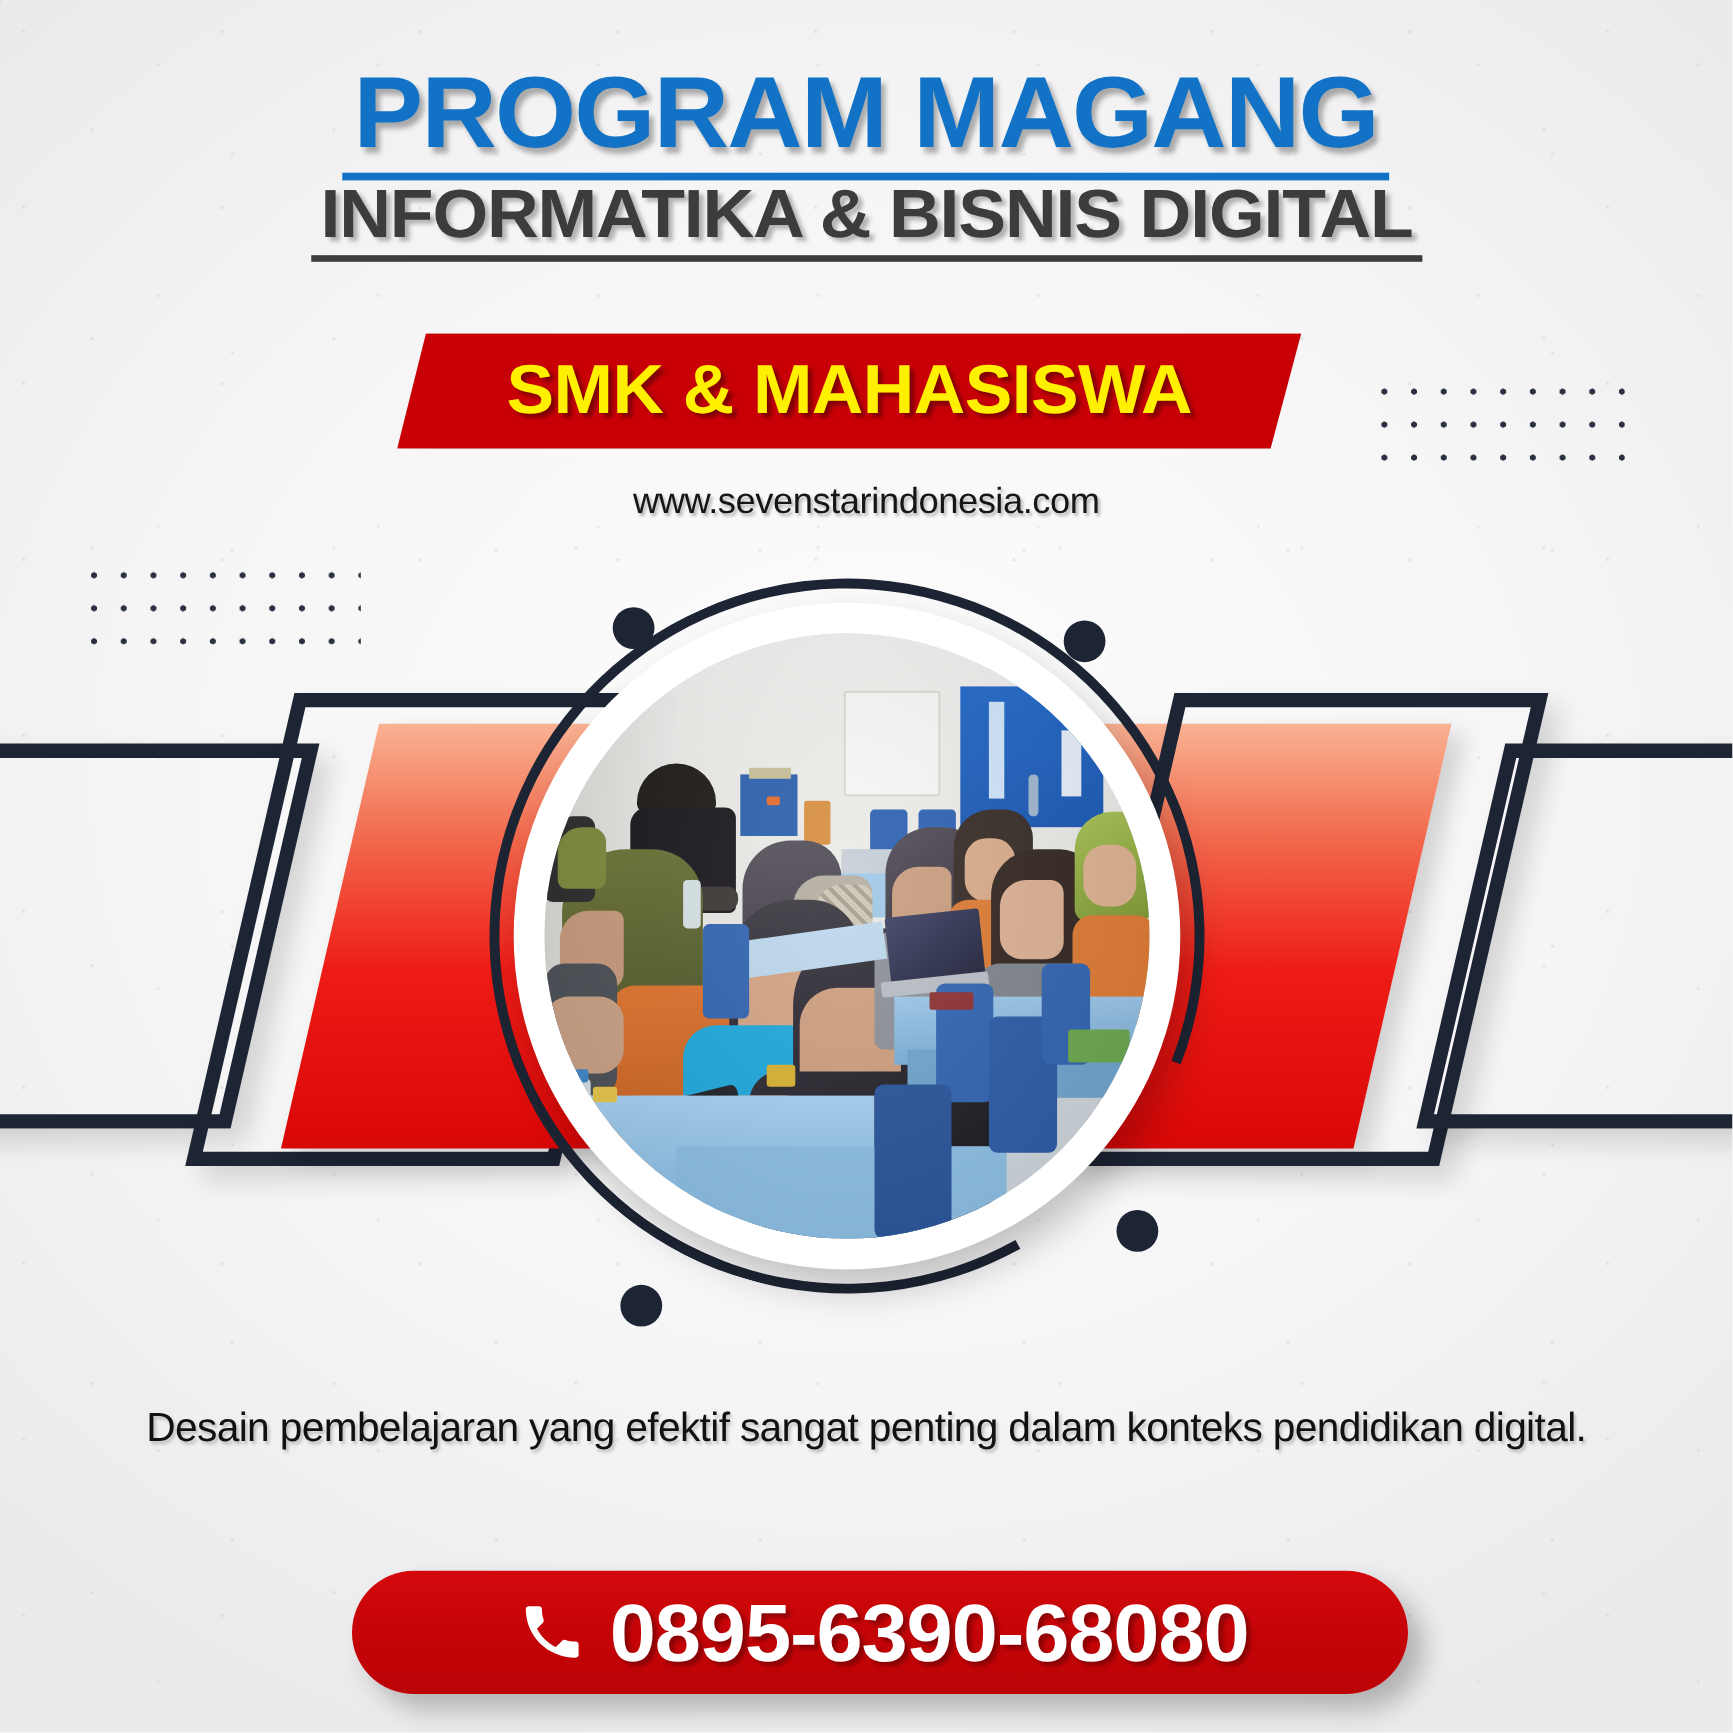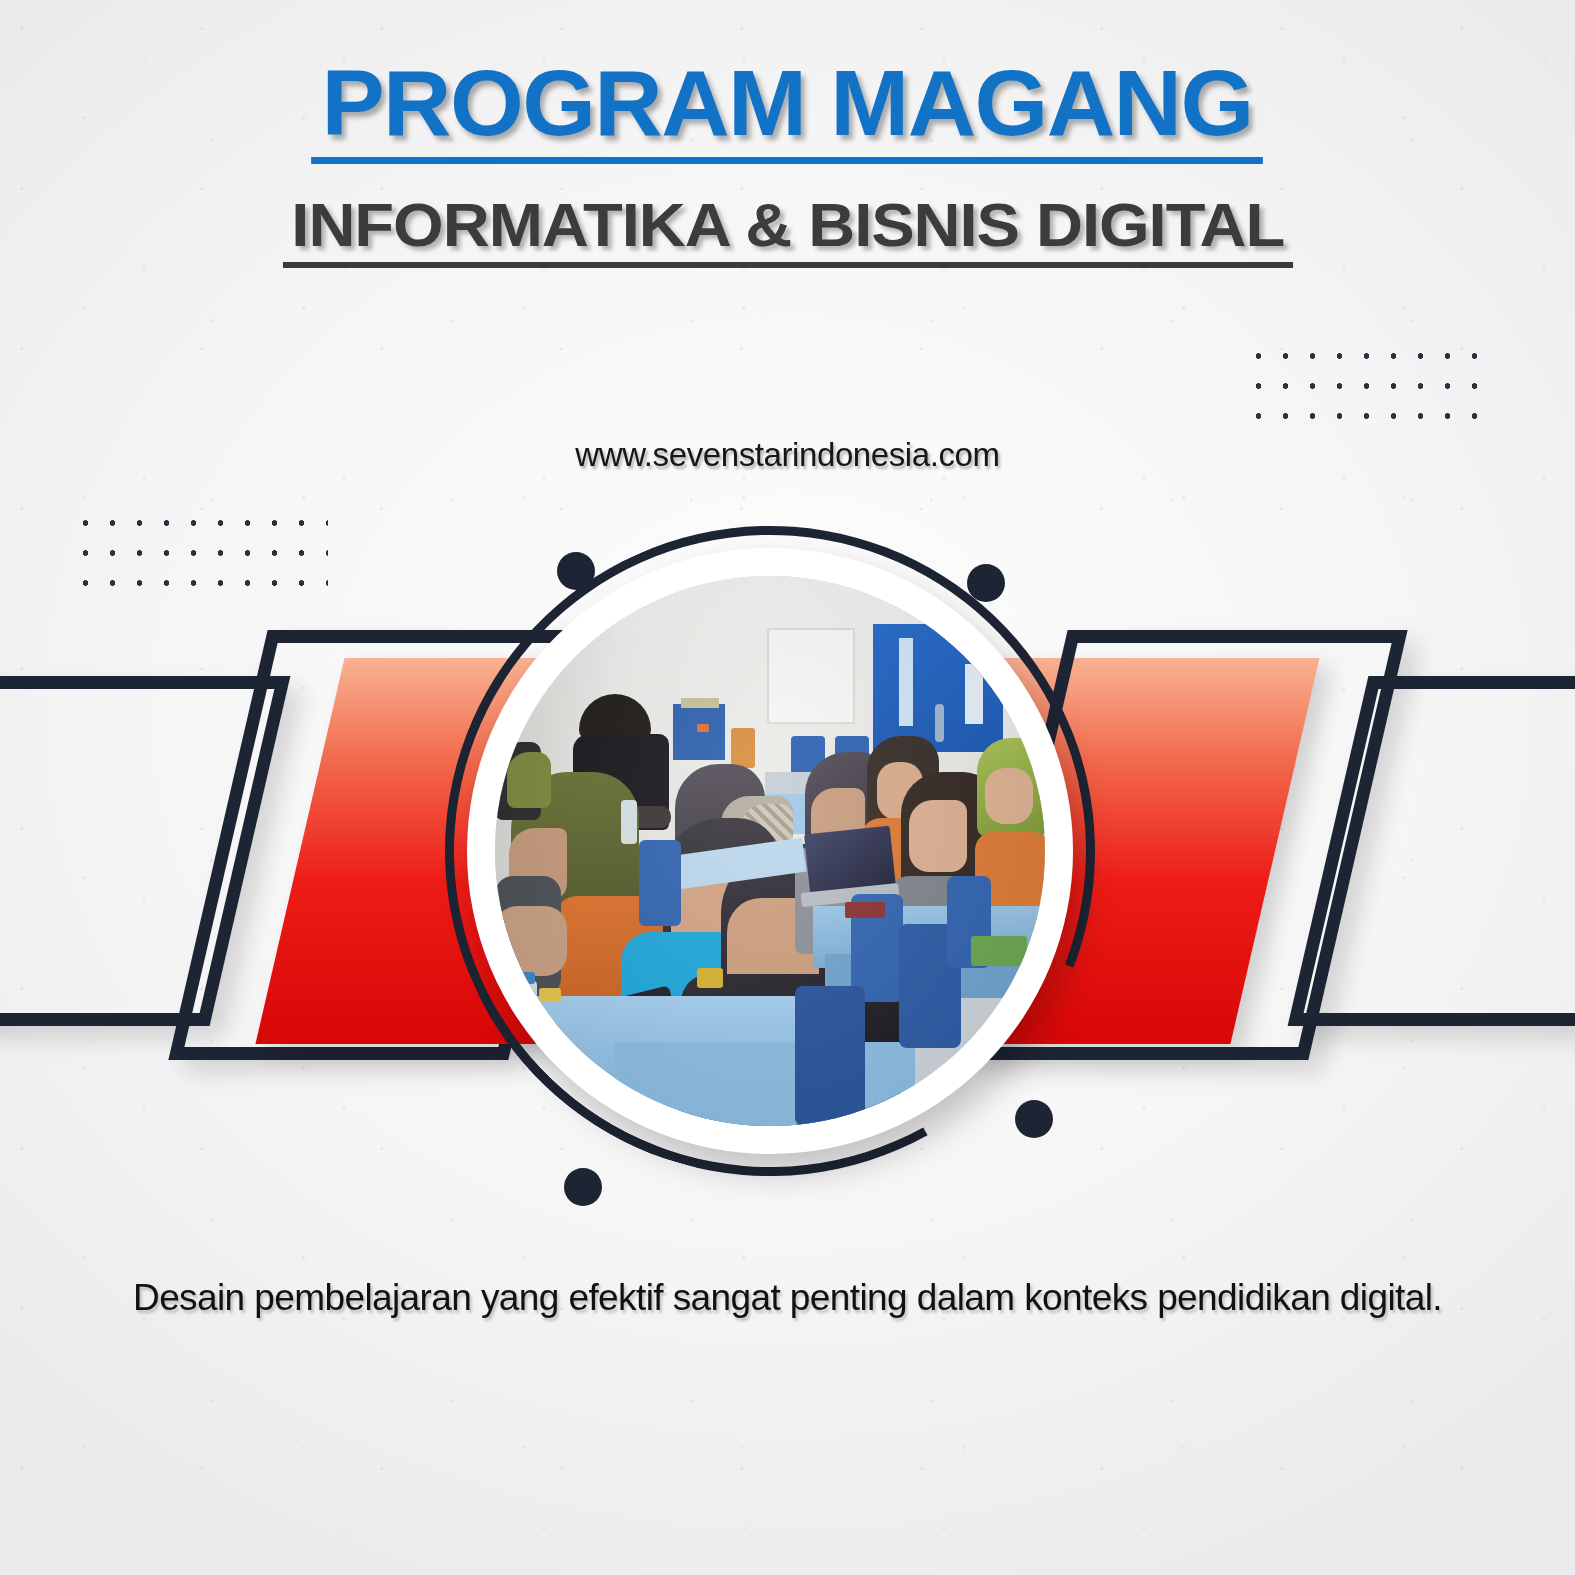--- a/index.html
+++ b/index.html
@@ -74,21 +74,21 @@
     line-height:.99;
     font-weight:bold;
     letter-spacing:-1.5px;
     color:#1273c6;
     padding:0 10px 8px 10px;
     border-bottom:7px solid #1273c6;
     text-shadow:4px 5px 5px rgba(0,0,0,.30);
     transform:scaleX(1.03);
   }
 
-  .title-sub-wrap{ margin-top:30px; }
+  .title-sub-wrap{ }
   .title-sub{
     display:inline-block;
     font-size:62px;
     line-height:1;
     font-weight:bold;
     letter-spacing:-1px;
     color:#3c3c3c;
     padding:0 8px 6px 8px;
     border-bottom:6px solid #3c3c3c;
     text-shadow:4px 4px 4px rgba(0,0,0,.28);
@@ -240,20 +240,24 @@
   <div class="dot-grid" style="left:72px; top:508px; width:256px; height:78px;"></div>
   <div class="dot-grid" style="left:1245px; top:341px; width:232px; height:78px;"></div>
 
   <div class="head-wrap">
     <div class="title-main">PROGRAM MAGANG</div>
     <div class="title-sub-wrap">
       <div class="title-sub">INFORMATIKA &amp; BISNIS DIGITAL</div>
     </div>
   </div>
 
+  <div class="banner-wrap">
+    <div class="banner-shape"></div>
+    <div class="banner-text">SMK &amp; MAHASISWA</div>
+  </div>
 
   <div class="website">www.sevenstarindonesia.com</div>
 
   <div class="photo-zone">
 
     <div class="ring-arc"></div>
     <div class="ring-arc2"></div>
 
     <div class="white-disc"></div>
 
@@ -356,14 +360,20 @@
     </div>
 
     <div class="node-dot" style="left:132px; top:44px;"></div>
     <div class="node-dot" style="left:542px; top:56px;"></div>
     <div class="node-dot" style="left:590px; top:592px;"></div>
     <div class="node-dot" style="left:139px; top:660px;"></div>
   </div>
 
   <div class="caption">Desain pembelajaran yang efektif sangat penting dalam konteks pendidikan digital.</div>
 
+  <div class="phone-pill">
+    <svg class="phone-icon" viewBox="0 0 24 24">
+      <path fill="#ffffff" d="M6.62 10.79c1.44 2.83 3.76 5.15 6.59 6.59l2.2-2.2c.28-.28.68-.36 1.03-.25 1.13.37 2.34.57 3.56.57.56 0 1 .45 1 1V20c0 .55-.44 1-1 1C10.4 21 3 13.6 3 4.5 3 3.95 3.45 3.5 4 3.5h3.5c.55 0 1 .45 1 1 0 1.25.2 2.45.57 3.57.11.35.03.74-.25 1.02l-2.2 2.2z"></path>
+    </svg>
+    <span class="phone-number">0895-6390-68080</span>
+  </div>
 
 </div>
 
 </body></html>

